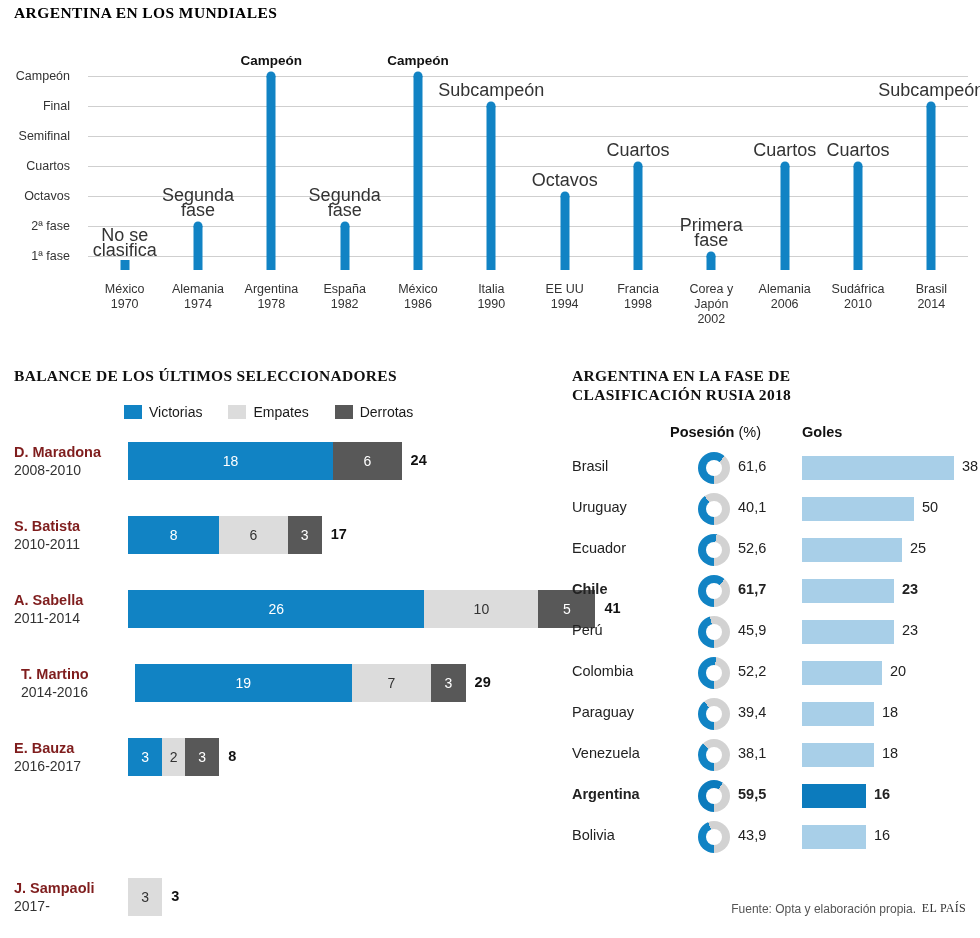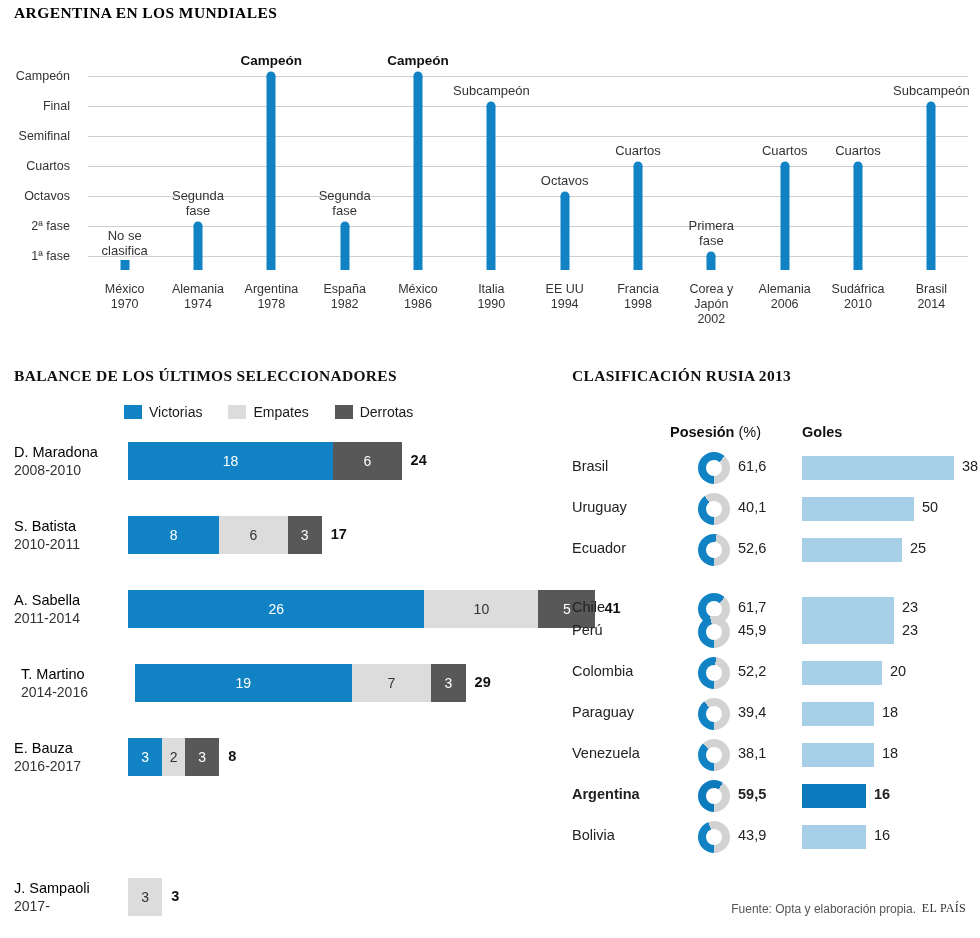--- a/index.html
+++ b/index.html
@@ -61,21 +61,21 @@
   }
   .dot {
     position: absolute;
     width: 9px; height: 9px;
     border-radius: 50%;
     background: #1183c4;
     transform: translate(-50%, -50%);
   }
   .bar-note {
     position: absolute;
-    font-size: 13px;
+    font-size: 18px;
     color: #333;
     text-align: center;
     transform: translateX(-50%);
     line-height: 15px;
     white-space: pre-line;
   }
   .bar-note.champ {
     font-weight: bold;
     font-size: 13.5px;
     color: #111;
@@ -115,21 +115,21 @@
   }
   .legend .item { display: flex; align-items: center; gap: 7px; margin-right: 16px; }
   .swatch { width: 18px; height: 14px; display: inline-block; }
   .sw-win { background: #1183c4; }
   .sw-draw { background: #dcdcdc; }
   .sw-loss { background: #585858; }
 
   .coach-row { position: absolute; left: 0; width: 540px; height: 54px; }
   .coach-name {
     position: absolute; left: 14px; top: 2px;
-    font-size: 14.5px; font-weight: normal; color: #000000;
+    font-size: 14.5px; font-weight: bold; color: #7f1d1d;
   }
   .coach-years {
     position: absolute; left: 14px; top: 20px;
     font-size: 14px; color: #333;
   }
   .stack { position: absolute; left: 128px; top: 0; height: 38px; display: flex; }
   .seg {
     height: 38px;
     display: flex; align-items: center; justify-content: center;
     font-size: 14px; color: #fff; font-weight: normal;
@@ -362,21 +362,22 @@
           <div class="stack">
             <div class="seg draw" style="width: 34.2px;">3</div>
           </div>
           <div class="total" style="left: 171.2px;">3</div>
         </div>
       </div>
   </div>
 
   <div class="br">
     <div class="section-title" style="left:2px; top:0;">
-      <div>CLASIFICACIÓN RUSIA 2013</div>
+      <div>ARGENTINA EN LA FASE DE</div>
+      <div>CLASIFICACIÓN RUSIA 2018</div>
     </div>
     <div class="col-head" style="left:100px; top:58px;">
       <span>Posesión</span>
       <span class="unit">(%)</span>
     </div>
     <div class="col-head" style="left:232px; top:58px;">Goles</div>
     <div id="q-rows">
         <div class="qrow" style="top: 82px;">
           <div class="qteam">Brasil</div>
           <div class="donut" style="background: conic-gradient(from 180deg, rgb(17, 131, 196) 0deg, rgb(17, 131, 196) 221.76deg, rgb(210, 210, 210) 221.76deg, rgb(210, 210, 210) 360deg);"></div>
@@ -391,21 +392,21 @@
           <div class="gbar" style="width: 112px;"></div>
           <div class="gval" style="left: 352px;">50</div>
         </div>
         <div class="qrow" style="top: 164px;">
           <div class="qteam">Ecuador</div>
           <div class="donut" style="background: conic-gradient(from 180deg, rgb(17, 131, 196) 0deg, rgb(17, 131, 196) 189.36deg, rgb(210, 210, 210) 189.36deg, rgb(210, 210, 210) 360deg);"></div>
           <div class="qposs">52,6</div>
           <div class="gbar" style="width: 100px;"></div>
           <div class="gval" style="left: 340px;">25</div>
         </div>
-        <div class="qrow" style="top: 223px;">
+        <div class="qrow" style="top: 205px; font-weight: bold;">
           <div class="qteam">Chile</div>
           <div class="donut" style="background: conic-gradient(from 180deg, rgb(17, 131, 196) 0deg, rgb(17, 131, 196) 222.12deg, rgb(210, 210, 210) 222.12deg, rgb(210, 210, 210) 360deg);"></div>
           <div class="qposs">61,7</div>
           <div class="gbar" style="width: 92px;"></div>
           <div class="gval" style="left: 332px;">23</div>
         </div>
         <div class="qrow" style="top: 246px;">
           <div class="qteam">Perú</div>
           <div class="donut" style="background: conic-gradient(from 180deg, rgb(17, 131, 196) 0deg, rgb(17, 131, 196) 165.24deg, rgb(210, 210, 210) 165.24deg, rgb(210, 210, 210) 360deg);"></div>
           <div class="qposs">45,9</div>

